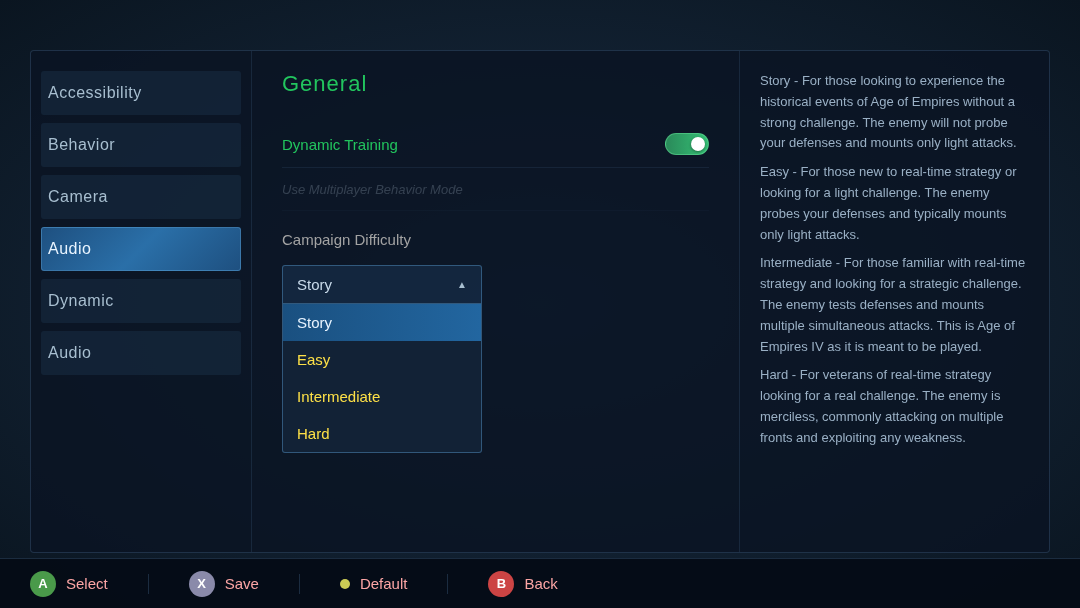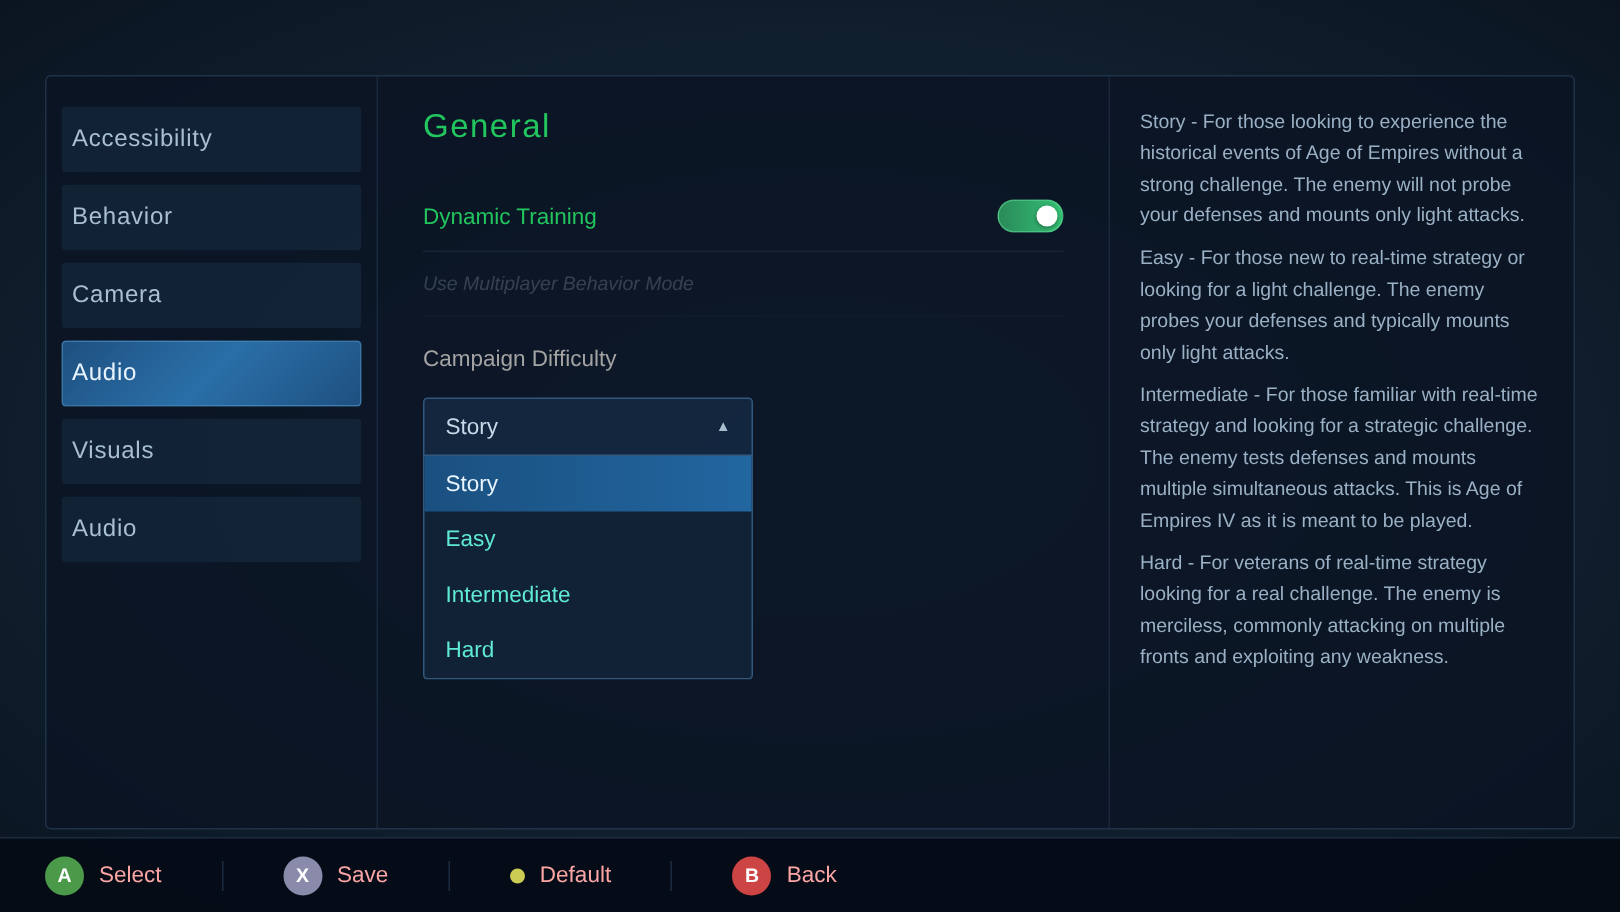--- a/index.html
+++ b/index.html
@@ -135,21 +135,21 @@
 
     .difficulty-label {
       color: #a3a3a3;
       font-size: 15px;
       margin-bottom: 10px;
     }
 
     
     .dropdown-container {
       position: relative;
-      width: 220px;
+      width: 200px;
       margin-top: 17px;
     }
 
     .dropdown-header {
       background: rgba(20, 40, 65, 0.9);
       border: 1px solid rgba(80, 140, 190, 0.5);
       border-radius: 3px 3px 0 0;
       padding: 10px 14px;
       display: flex;
       align-items: center;
@@ -171,21 +171,21 @@
       right: 0;
       background: rgba(18, 35, 55, 0.98);
       border: 1px solid rgba(80, 140, 190, 0.5);
       border-top: none;
       border-radius: 0 0 3px 3px;
       z-index: 100;
     }
 
     .dropdown-option {
       padding: 10px 14px;
-      color: #5eead4;
+      color: #fde047;
       font-size: 15px;
       cursor: pointer;
     }
 
     .dropdown-option.selected {
       background: linear-gradient(90deg, #1a5080, #2266a0);
       color: #e8f4ff;
     }
 
     
@@ -261,21 +261,21 @@
 </head>
 <body>
 
 <div class="main-container">
 
   <div class="sidebar">
     <div class="sidebar-item">Accessibility</div>
     <div class="sidebar-item">Behavior</div>
     <div class="sidebar-item">Camera</div>
     <div class="sidebar-item active">Audio</div>
-    <div class="sidebar-item">Visuals</div>
+    <div class="sidebar-item">Dynamic</div>
     <div class="sidebar-item">Audio</div>
   </div>
 
   <div class="content">
 
     <div class="content-title">General</div>
 
     <div class="setting-row">
       <span class="setting-label">Dynamic Training</span>
       <div class="toggle"></div>

